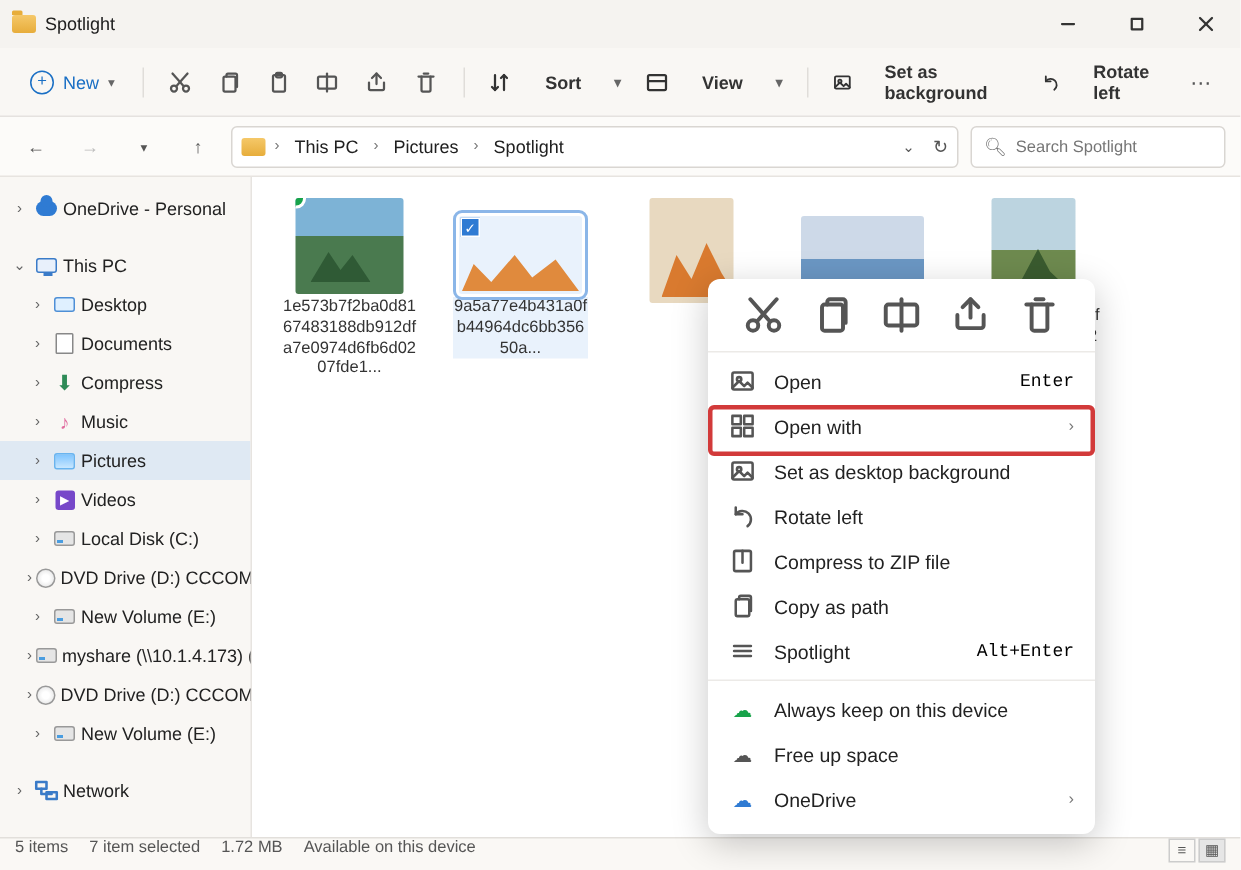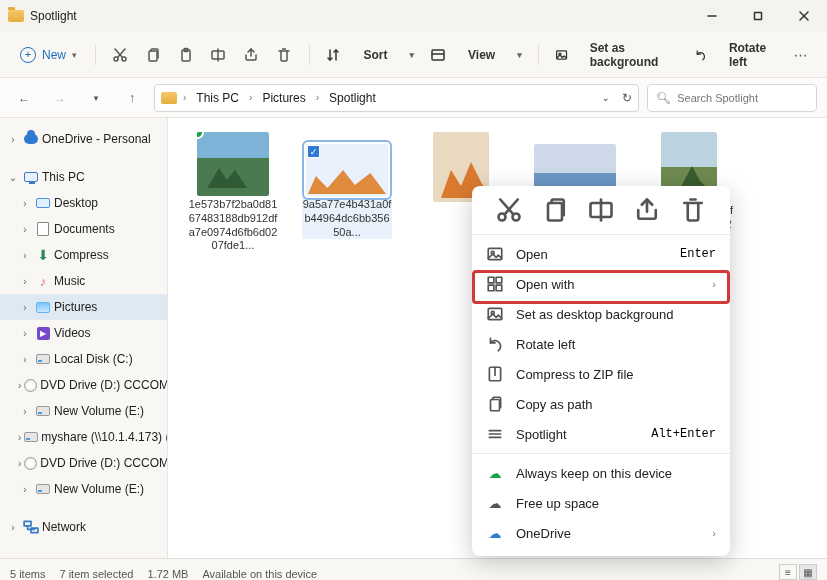--- a/index.html
+++ b/index.html
@@ -88,21 +88,21 @@
 .ctx-iconrow { display:flex; justify-content:space-around; padding: 4px 14px 8px; color:#555; }
 .ctx-iconrow .cib { width:28px; height:24px; display:flex; align-items:center; justify-content:center; }
 .ctx-sep { height:1px; background:#eceae7; margin: 4px 0; }
 .ctx-item { display:flex; align-items:center; height: 30px; padding: 0 14px; gap: 12px; font-size: 13px; color:#222; position:relative; }
 .ctx-item .cico { width:18px; display:flex; align-items:center; justify-content:center; color:#555; }
 .ctx-item .kb { margin-left:auto; font-size: 12px; color:#000000;font-family:Liberation Mono, monospace; }
 .ctx-item .sub-chev { margin-left:auto; font-size:11px; color:#777; }
 .ctx-highlight { position:absolute; left: 304px; top: 152px; width: 258px; height: 34px; border: 3px solid #d23a3a; border-radius: 4px; z-index: 21; pointer-events:none; }
 
 
-.statusbar { height:22px; border-top:1px solid #e2dfdb; display:flex; align-items:flex-end; padding: 0 10px; font-size:11px; color:#555; gap:14px; background:#faf8f5; }
+.statusbar { height:22px; border-top:1px solid #e2dfdb; display:flex; align-items:flex-start; padding: 0 10px; font-size:11px; color:#555; gap:14px; background:#faf8f5; }
 .statusbar .spacer { flex:1; }
 .viewtoggle { display:flex; gap:2px; }
 .viewtoggle div { width:18px; height:16px; border:1px solid #ccc; display:flex; align-items:center; justify-content:center; font-size:10px; }
 .viewtoggle div.active { background:#e6e6e6; }
 
 svg { stroke: currentColor; fill: none; stroke-width: 1.5; stroke-linecap: round; stroke-linejoin: round; }
 </style>
 </head>
 <body>
 

